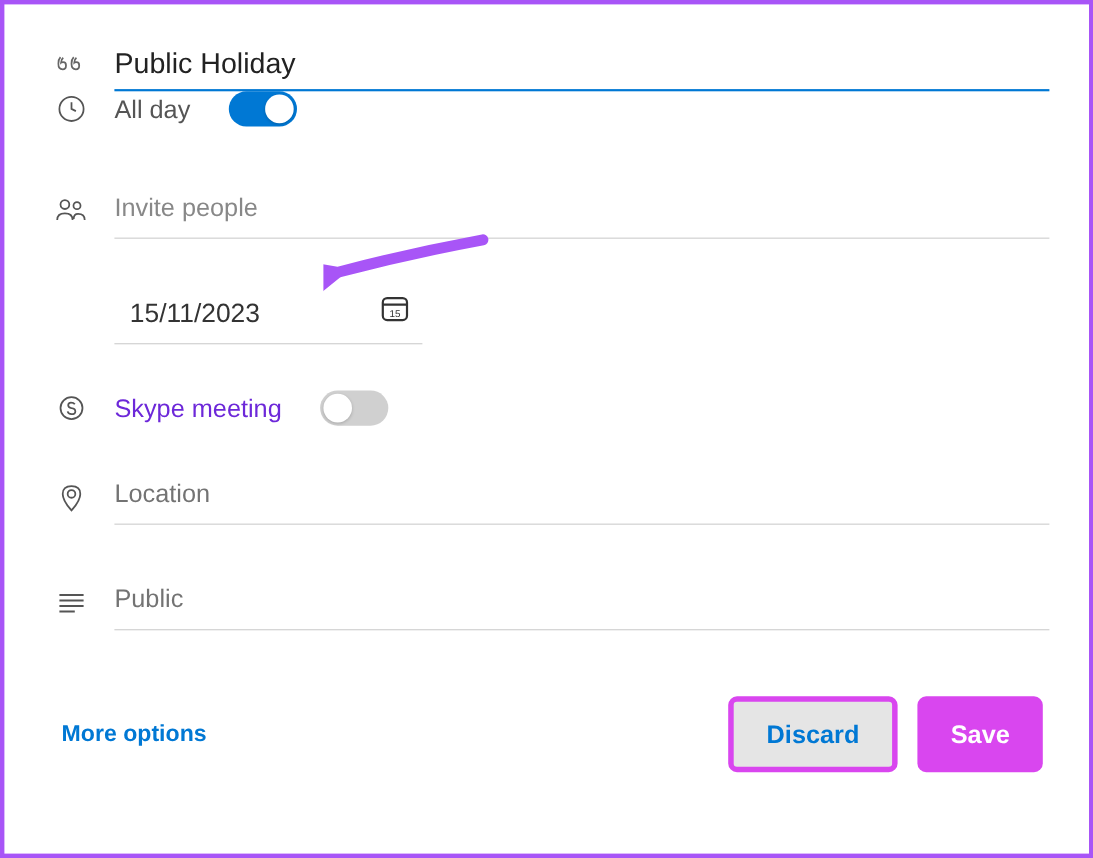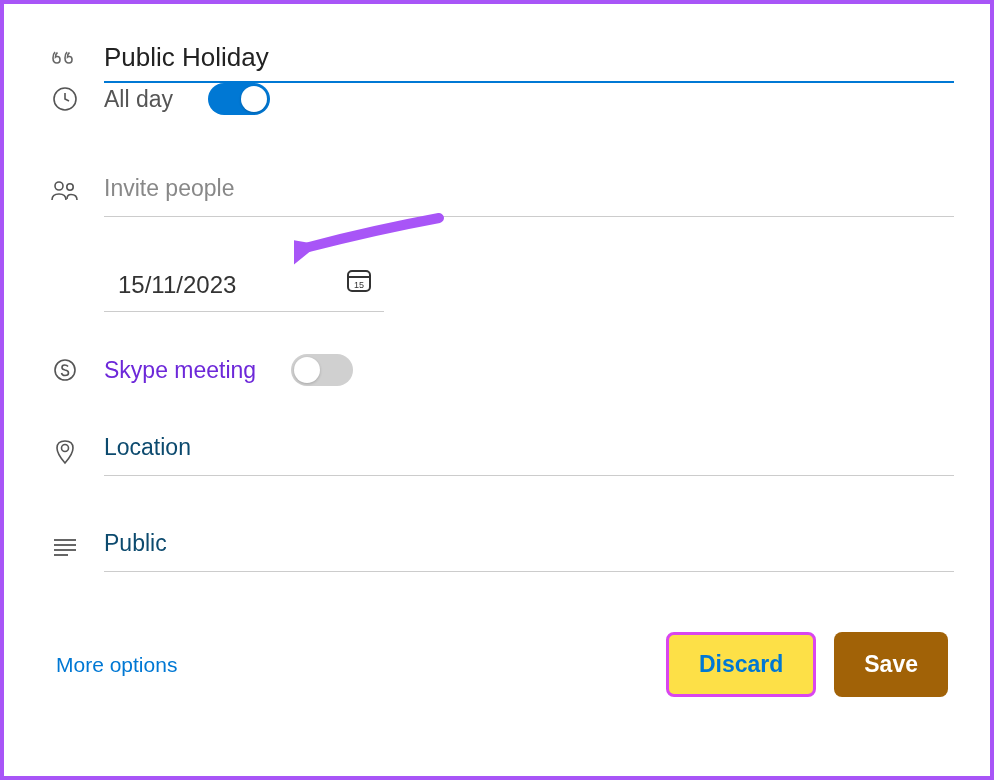--- a/index.html
+++ b/index.html
@@ -126,58 +126,58 @@
       vertical-align: middle;
     }
     .location-row {
       margin-bottom: 46px;
     }
     .location-field, .notes-field {
       width: 100%;
       border: none;
       border-bottom: 1px solid #ccc;
       font-size: 23px;
-      color: #0c4a6e;
+      color: #737373;
       padding: 8px 0 14px 0;
     }
     .notes-row {
       margin-bottom: 60px;
     }
     .footer {
       display: flex;
       align-items: center;
       justify-content: space-between;
       padding: 0 6px;
     }
     .more-options {
       color: #0078d4;
       font-size: 21px;
-      font-weight: 400;
+      font-weight: 700;
       cursor: pointer;
     }
     .buttons {
       display: flex;
       gap: 18px;
     }
     .btn {
       font-size: 23px;
       font-weight: 600;
       padding: 16px 30px;
       border-radius: 8px;
       cursor: pointer;
       border: none;
       font-family: inherit;
     }
     .btn-discard {
-      background: #fde047;
+      background: #e5e5e5;
       color: #0078d4;
-      border: 3px solid #d946ef;
+      border: 5px solid #d946ef;
     }
     .btn-save {
-      background: #a16207;
+      background: #d946ef;
       color: #fff;
     }
     .arrow {
       position: absolute;
       left: 290px;
       top: 196px;
       pointer-events: none;
     }
   </style>
 </head>

